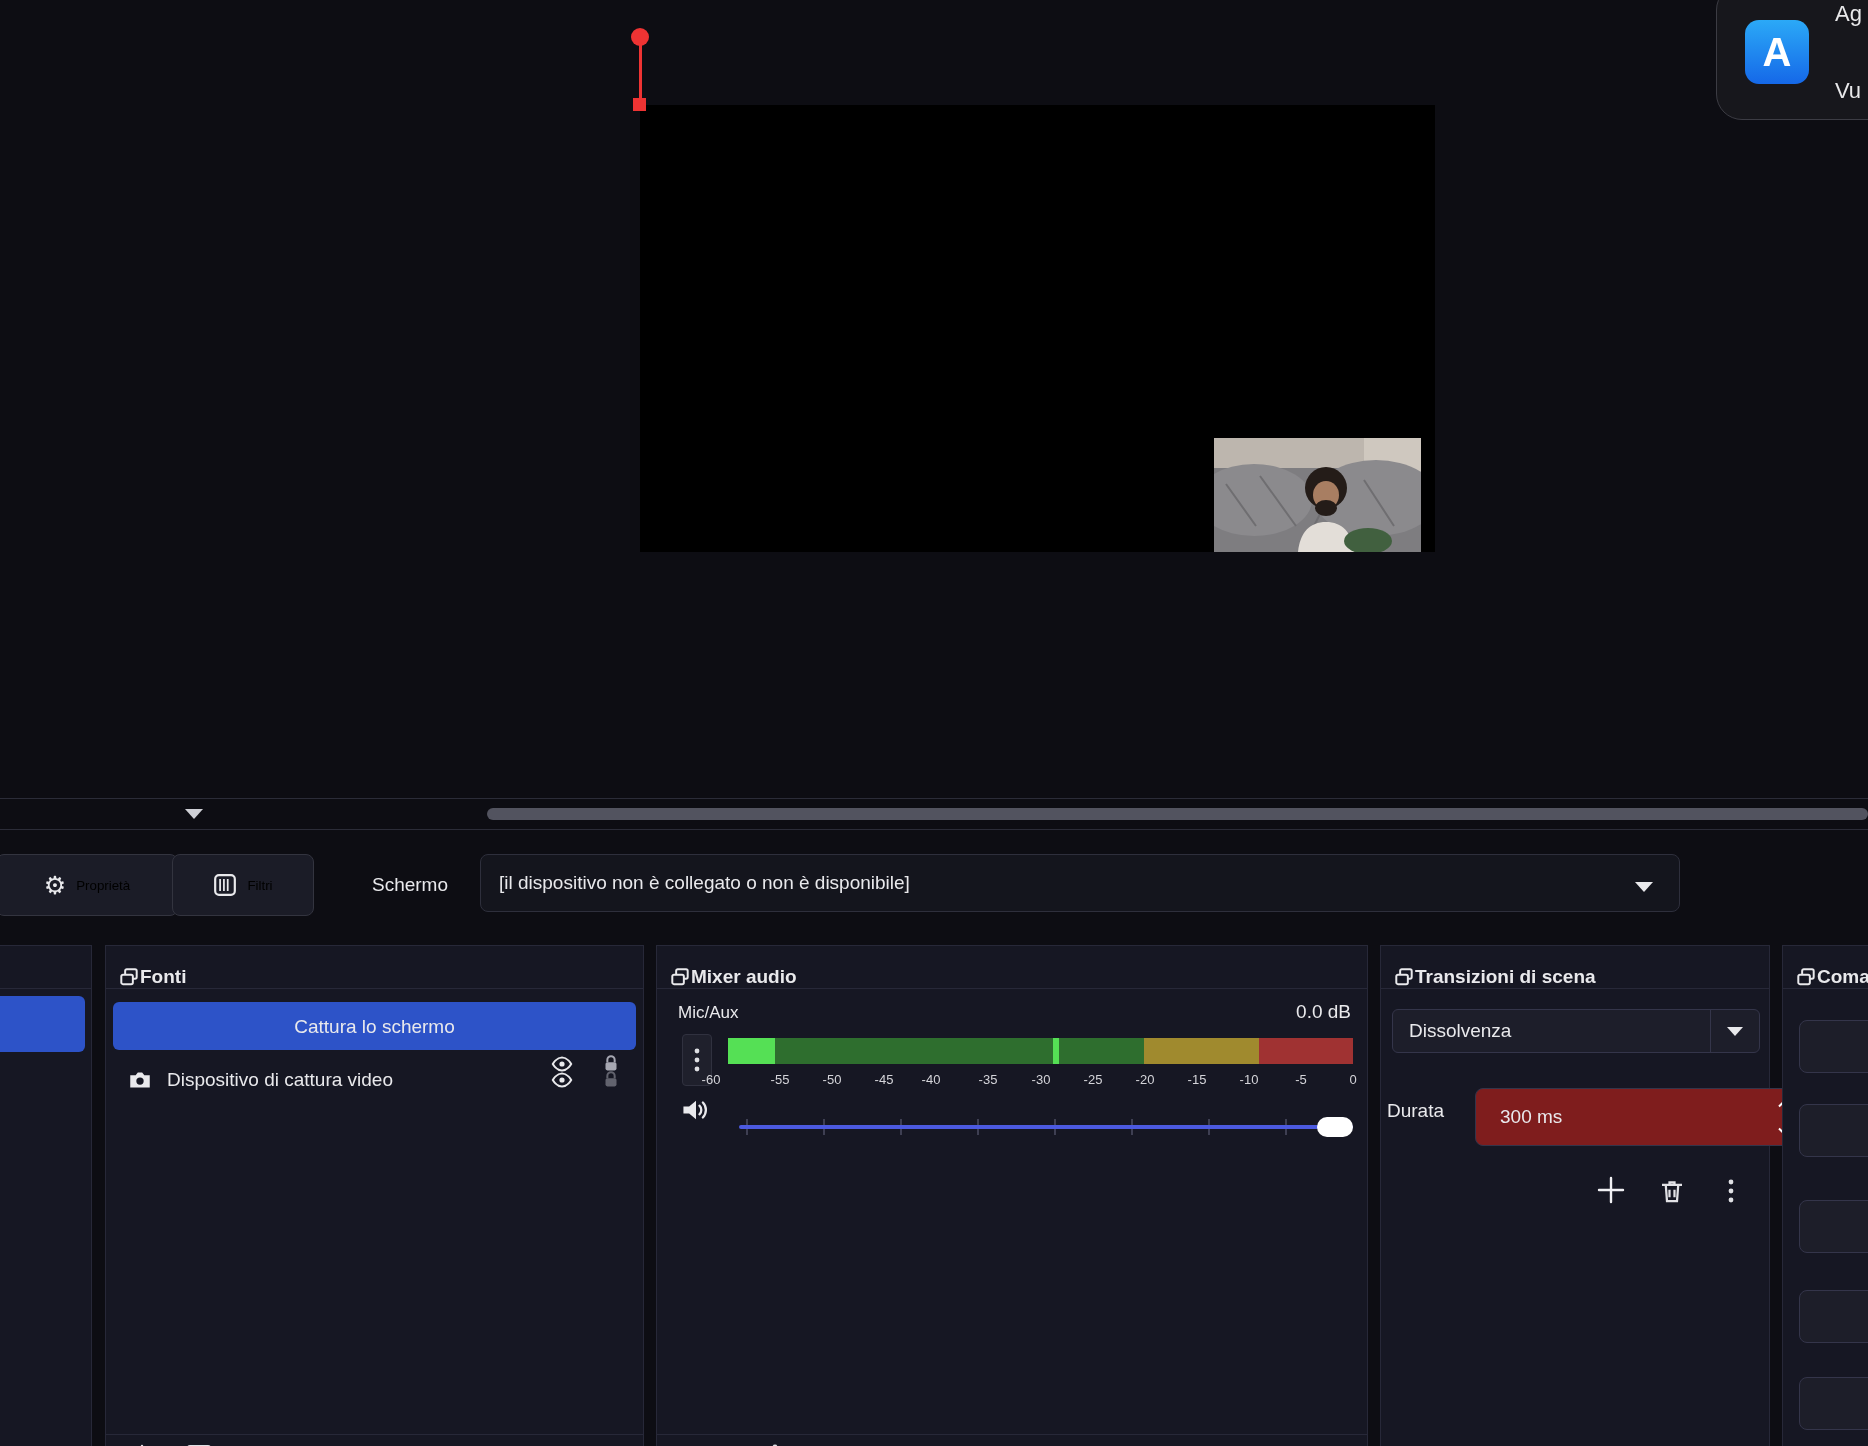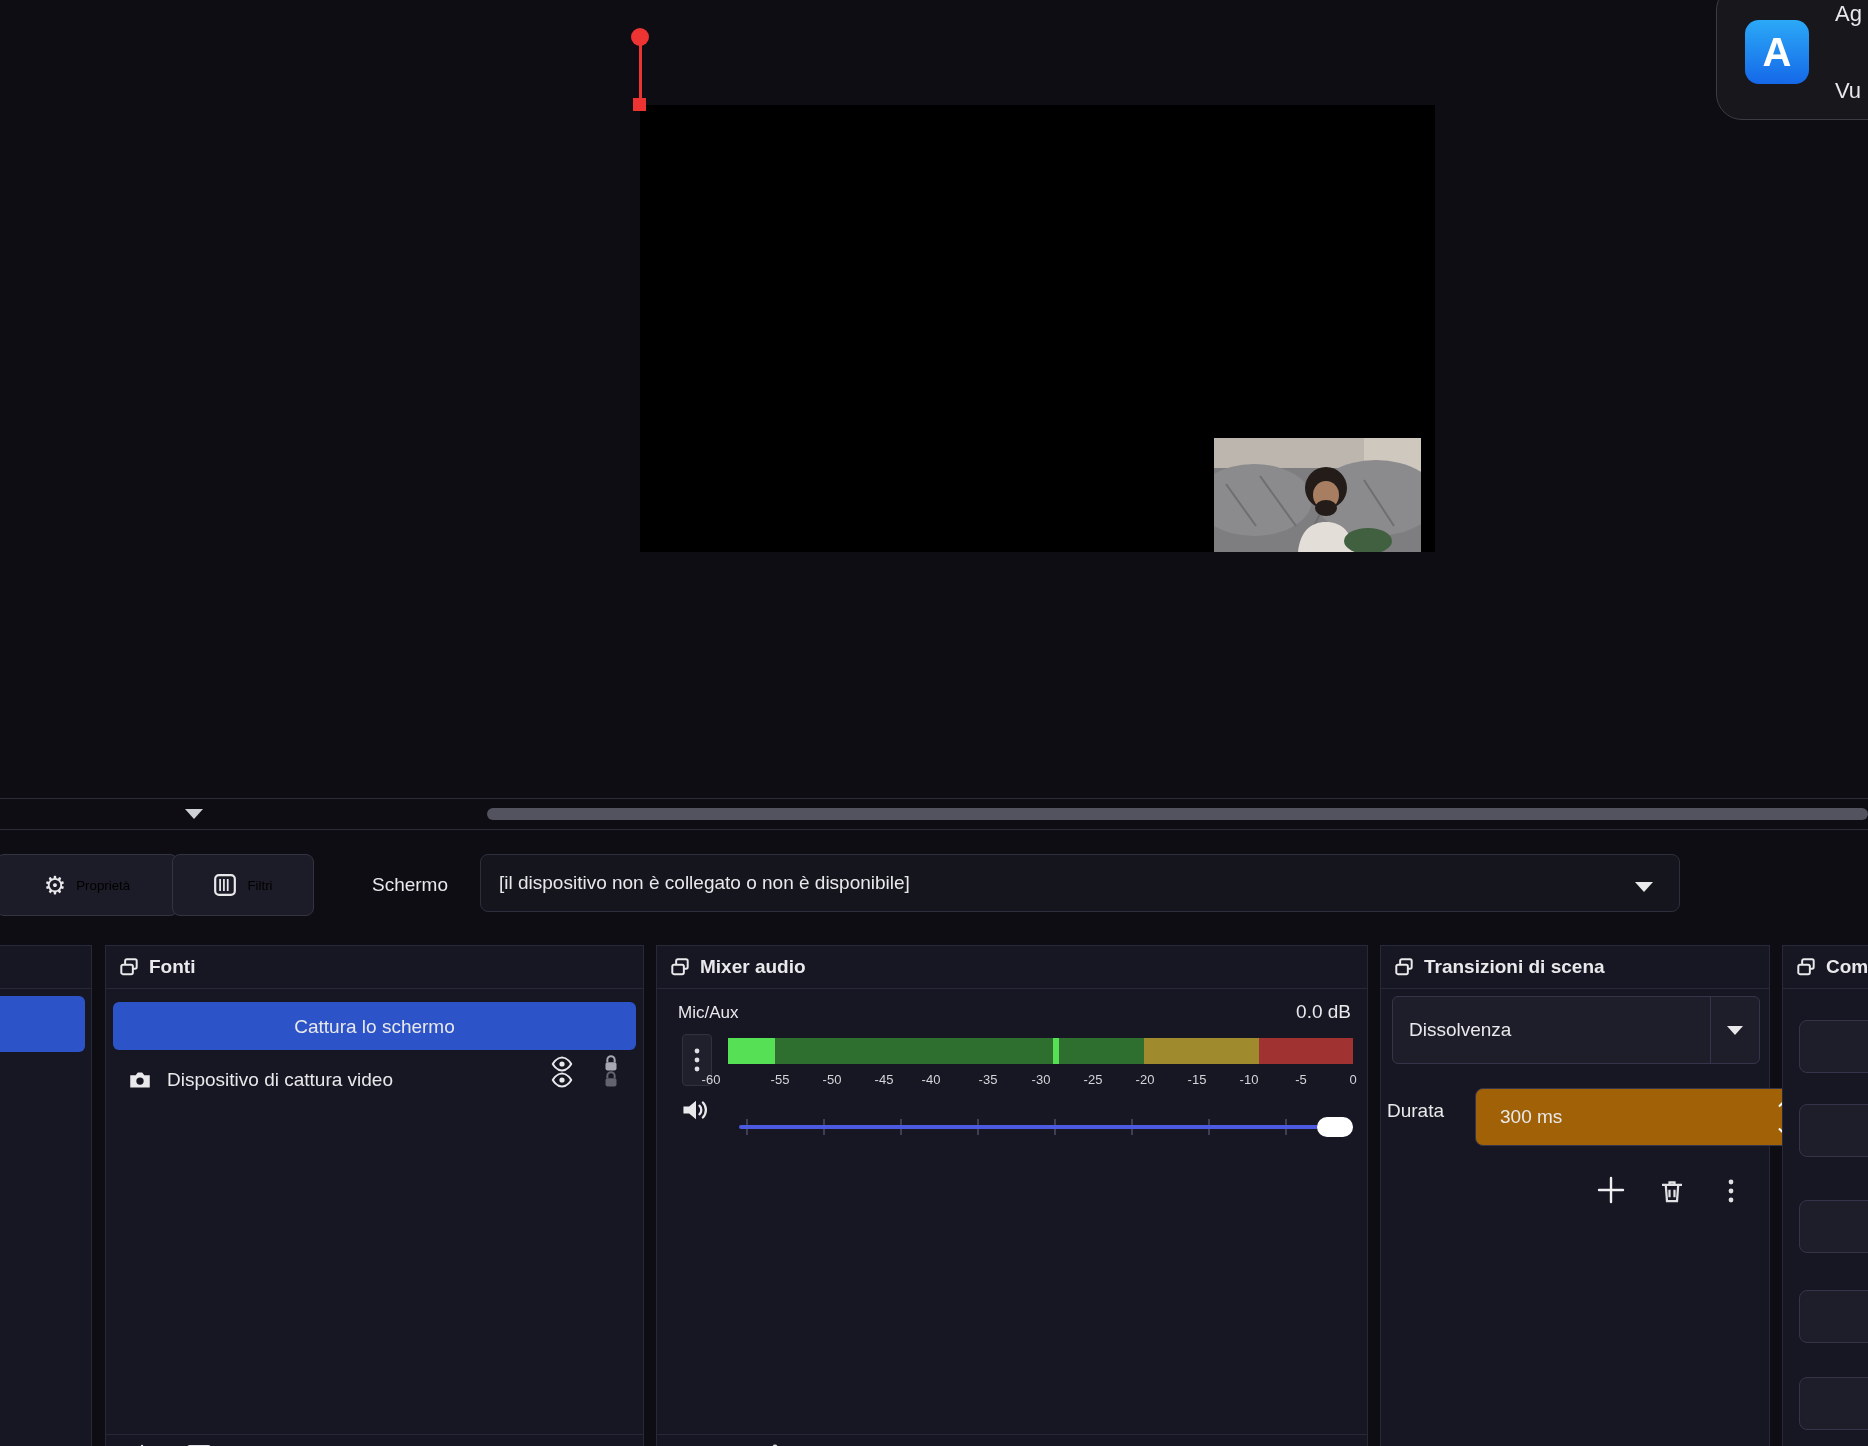--- a/index.html
+++ b/index.html
@@ -35,21 +35,21 @@
   .src-label{position:absolute;left:352px;top:854px;width:116px;height:62px;display:flex;
              align-items:center;justify-content:center;}
   .device-dd{position:absolute;left:480px;top:854px;width:1200px;height:58px;background:#14151d;
              border:1px solid #2e2f3c;border-radius:8px;display:flex;align-items:center;
              padding:0 60px 0 18px;box-sizing:border-box;white-space:nowrap;overflow:hidden;}
   .dd-arrow{position:absolute;right:26px;top:27px;width:0;height:0;
             border-left:9px solid transparent;border-right:9px solid transparent;border-top:10px solid #e9e9ec;}
 
   
   .panel{position:absolute;background:#161723;border:1px solid #272838;box-sizing:border-box;}
-  .panel-header{height:42px;display:flex;align-items:center;gap:9px;padding:0 12px;
+  .panel-header{height:42px;display:flex;align-items:flex-end;padding:0 12px;
                 border-bottom:1px solid #272838;font-weight:bold;white-space:nowrap;}
   .source-row{margin:6px 7px;height:48px;border-radius:6px;display:flex;align-items:center;
               padding:0 14px;gap:14px;}
   .row-selected{background:#2d53c8;flex-direction:column;}
   .row-icons{margin-left:auto;display:flex;align-items:center;gap:26px;}
   .panel-footer{position:absolute;top:488px;left:0;right:0;height:70px;border-top:1px solid #272838;
                 display:flex;align-items:flex-start;gap:32px;padding:8px 0 0 24px;color:#dfe0e4;}
 
   
   .mix-label{position:absolute;left:21px;top:57px;font-size:17px;}
@@ -60,28 +60,28 @@
          background:linear-gradient(90deg,#55e055 0 47px,#2e6e2e 47px 325px,#55e055 325px 331px,
                     #2e6e2e 331px 416px,#a08a2e 416px 531px,#a03232 531px 625px);}
   .tick{position:absolute;top:126px;width:40px;text-align:center;font-size:13px;color:#d4d4d9;}
   .spk{position:absolute;left:23px;top:150px;}
   .slider{position:absolute;left:82px;top:160px;width:614px;height:40px;}
   .slider-track{position:absolute;left:0;top:19px;width:614px;height:4px;background:#4c5ae0;border-radius:2px;}
   .slider-tick{position:absolute;top:13px;width:2px;height:16px;background:#3e3f52;}
   .slider-handle{position:absolute;left:578px;top:11px;width:36px;height:20px;border-radius:10px;background:#fff;}
 
   
-  .trans-dd{position:absolute;left:11px;top:50px;width:368px;height:68px;background:#1d1e2a;
+  .trans-dd{position:absolute;left:11px;top:63px;width:368px;height:44px;background:#1d1e2a;
             border:1px solid #34354a;border-radius:6px;display:flex;align-items:center;
             padding-left:16px;box-sizing:border-box;}
   .trans-dd-arrowbox{position:absolute;right:0;top:0;bottom:0;width:48px;border-left:1px solid #34354a;
                      display:flex;align-items:center;justify-content:center;}
   .tri-sm{width:0;height:0;border-left:8px solid transparent;border-right:8px solid transparent;border-top:9px solid #e9e9ec;}
   .dur-label{position:absolute;left:6px;top:154px;}
-  .spinner{position:absolute;left:94px;top:142px;width:334px;height:58px;background:#a16207;
+  .spinner{position:absolute;left:94px;top:142px;width:334px;height:58px;background:#7f1d1d;
            border:1px solid #34354a;border-radius:8px;box-sizing:border-box;display:flex;align-items:center;
            padding-left:24px;}
   .spin-arrows{position:absolute;right:0;top:0;bottom:0;width:46px;display:flex;flex-direction:column;}
   .spin-btn{flex:1;display:flex;align-items:center;justify-content:center;}
   .trans-actions{position:absolute;left:0;top:222px;width:390px;height:46px;}
   .icon-btn{position:absolute;display:flex;align-items:center;justify-content:center;}
 
   
   .ctl-btn{position:absolute;left:16px;width:280px;height:53px;border-radius:8px;background:#1d1e29;
            border:1px solid #34354a;box-sizing:border-box;}

